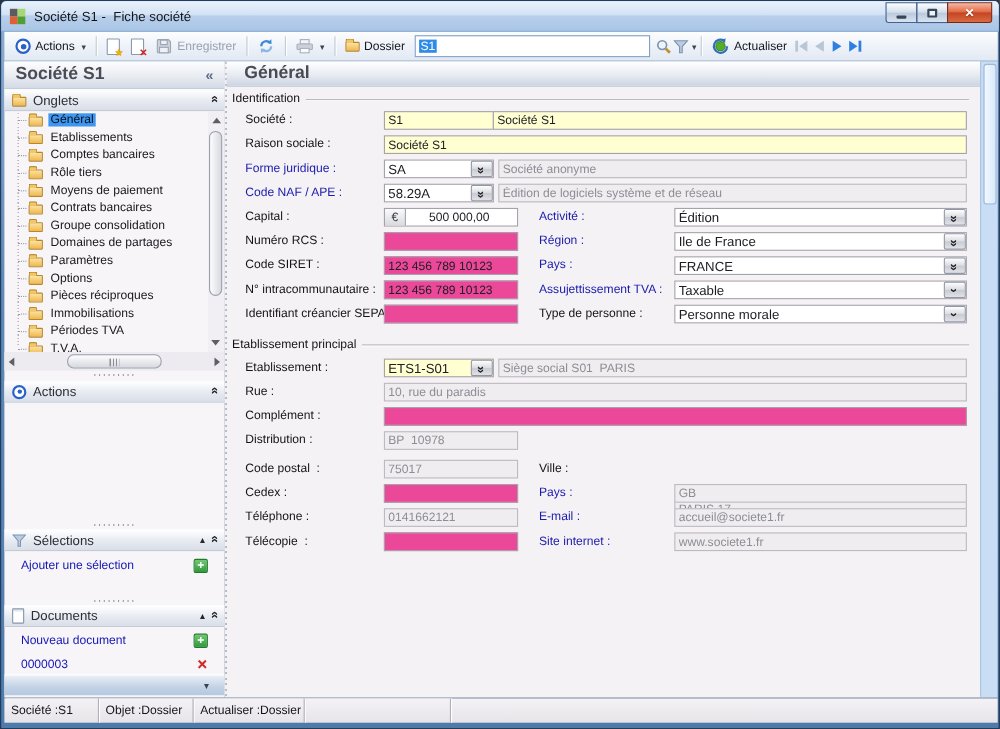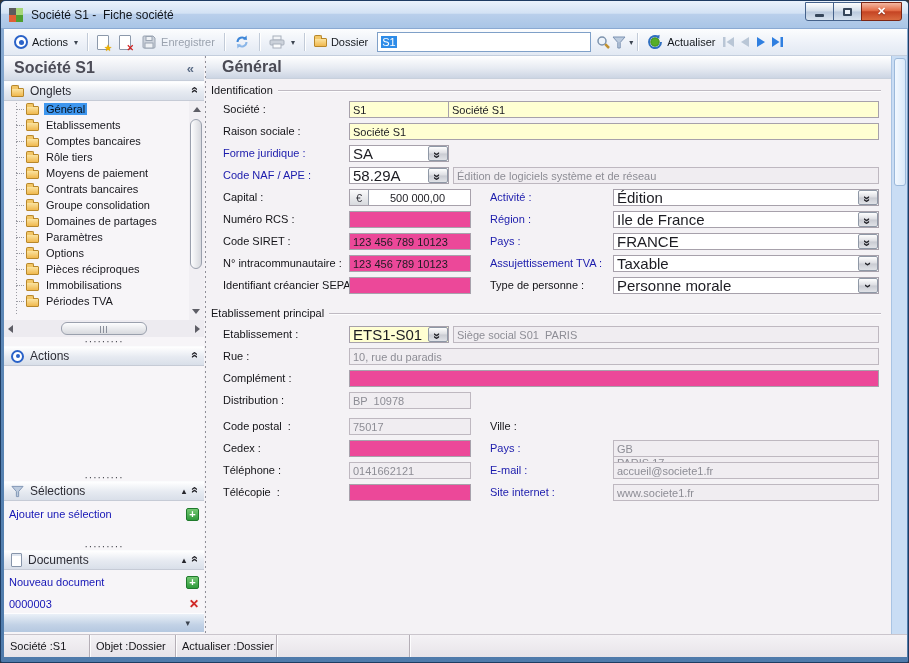--- a/index.html
+++ b/index.html
@@ -101,21 +101,21 @@
     background:linear-gradient(#fdfdfe,#d7d9de); border:1px solid #9aa0ad; border-radius:6px; }
   .hthumb::after { content:""; position:absolute; left:50%; top:3px; transform:translateX(-50%);
     width:9px; height:7px;
     background:repeating-linear-gradient(90deg,#8a8f9a 0 1px,transparent 1px 3px); }
 
   .grip { position:absolute; left:0; width:200px; height:7px; display:flex; align-items:center;
     justify-content:center; color:#3a3a42; font-size:10px; letter-spacing:1px; line-height:5px; }
 
   .funnel-ico { width:13px; height:13px; }
   .link-row { position:absolute; left:0; width:200px; height:18px; display:flex; align-items:center;
-    padding:0 5px; color:#1515b5; }
+    padding:0 15px; color:#1515b5; }
   .plusbtn { width:13px; height:13px; background:linear-gradient(#74c873,#2f9a3c);
     border:1px solid #1f7a2c; border-radius:2px; color:#fff; font-size:11px; font-weight:700;
     display:flex; align-items:center; justify-content:center; line-height:1; }
   .xbtn { color:#cf2626; font-weight:700; font-size:12px; text-shadow:0 0 1px #f0b0a0; }
   .sb-bottom { position:absolute; left:0; top:557px; width:200px; height:19px;
     background:linear-gradient(#eaf0f7,#c2d2e6 60%,#b5c8e0); border-top:1px solid #fdfdfe;
     display:flex; align-items:center; justify-content:flex-end; padding-right:14px; color:#3a424e; font-size:9px; }
 
   
   .main { position:absolute; left:203px; top:55px; width:687px; height:578px; background:#f4f2f5; }
@@ -130,21 +130,21 @@
   .lbl { position:absolute; color:#141418; white-space:pre; }
   .lbl.blue { color:#1b1bac; }
 
   .f { position:absolute; height:17px; border:1px solid #a7a1ab; background:#ec4899;
     font-family:inherit; font-size:11px; color:#1c1c22; padding:0 3px; }
   .f.yellow { background:#ffffd2; }
   .f.ro { background:#f0edf1; color:#8d8d95; border-color:#beb8c0; }
 
   .combo { position:absolute; height:17px; }
   .combo input { width:100%; height:100%; border:1px solid #a7a1ab; background:#fff;
-    font-family:inherit; font-size:15px; color:#1c1c22; padding:0 23px 0 3px; }
+    font-family:inherit; font-size:12px; color:#1c1c22; padding:0 23px 0 3px; }
   .combo.yellow input { background:#ffffd2; }
   .combo .btn { position:absolute; top:1px; right:1px; width:20px; height:15px;
     border:1px solid #8f98a6; border-radius:2px;
     background:linear-gradient(#fefefe,#dcdde2 48%,#c9cbd2 52%,#e0e2e7);
     display:flex; align-items:center; justify-content:center; }
   .dblchev { display:inline-block; transform:rotate(90deg); font-weight:700; font-size:12px;
     letter-spacing:-2px; color:#26262c; line-height:1; margin-left:-2px; }
   .sglchev { display:inline-block; transform:rotate(90deg); font-weight:700; font-size:12px;
     color:#26262c; line-height:1; }
 
@@ -362,20 +362,24 @@
           <span class="lab">Pièces réciproques</span>
         </li>
       <li>
           <span class="folder"></span>
           <span class="lab">Immobilisations</span>
         </li>
       <li>
           <span class="folder"></span>
           <span class="lab">Périodes TVA</span>
         </li>
+      <li>
+          <span class="folder"></span>
+          <span class="lab">T.V.A.</span>
+        </li>
     </ul>
 
     <div class="tree-scroll">
       <div class="tri up"></div>
       <div class="tree-thumb"></div>
       <div class="tri down"></div>
     </div>
 
     <div class="tree-hscroll">
       <span class="htri left"></span>
@@ -455,20 +459,21 @@
     <span class="lbl" style="left:19px; top:69px">Raison sociale :</span>
     <input class="f yellow" style="left: 145px; top: 67px; width: 530px;" value="Société S1">
 
     <span class="lbl blue" style="left:19px; top:91px">Forme juridique :</span>
     <span class="combo" style="left:145px; top:89px; width:100px">
       <input value="SA" style="">
       <span class="btn">
           <span class="dblchev">»</span>
         </span>
     </span>
+    <input class="f ro" style="left: 249px; top: 89px; width: 426px;" readonly="" value="Société anonyme">
 
     <span class="lbl blue" style="left:19px; top:113px">Code NAF / APE :</span>
     <span class="combo" style="left:145px; top:111px; width:100px">
       <input value="58.29A" style="">
       <span class="btn">
           <span class="dblchev">»</span>
         </span>
     </span>
     <input class="f ro" style="left: 249px; top: 111px; width: 426px;" readonly="" value="Édition de logiciels système et de réseau">
 

